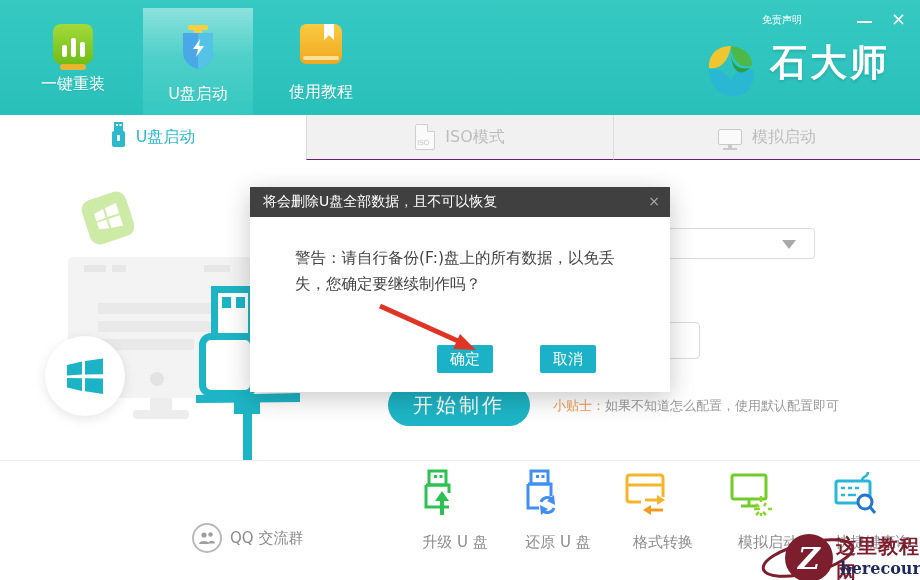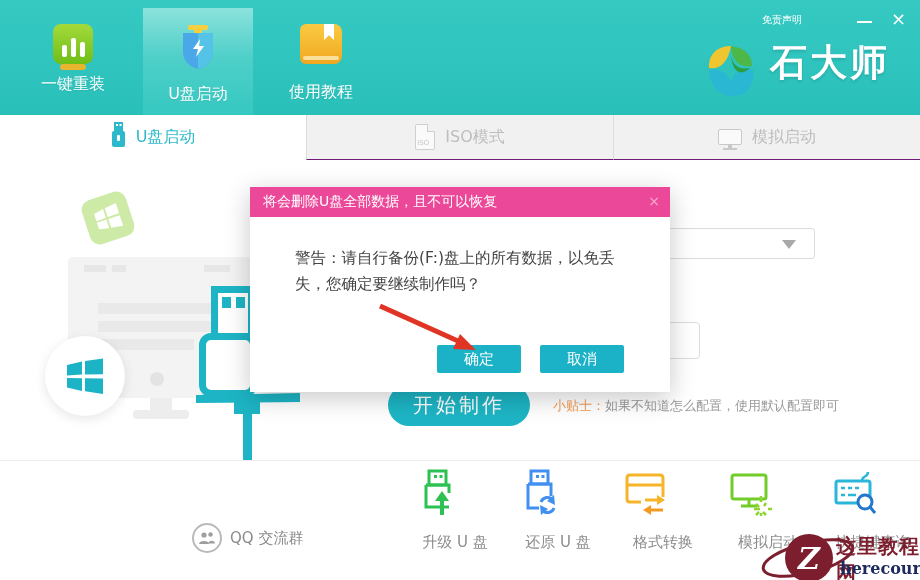--- a/index.html
+++ b/index.html
@@ -72,24 +72,24 @@
   .bg-input { position:absolute; left:610px; top:162px; width:90px; height:37px; background:#fff; border:1px solid #dcdcdc; border-radius:4px; }
 
   .start-btn { position:absolute; left:388px; top:224px; width:142px; height:42px; border-radius:21px; background:#1db5c5;
                color:#fff; font-size:20px; letter-spacing:3px; display:flex; align-items:center; justify-content:center; cursor:pointer; }
   .tip { position:absolute; left:553px; top:237px; font-size:13px; color:#9a9a9a; white-space:nowrap; }
   .tip b { color:#f09a4e; font-weight:normal; }
 
   
   .dialog { position:absolute; left:250px; top:187px; width:420px; height:205px; background:#fff; z-index:40;
             box-shadow:0 6px 24px rgba(0,0,0,.22); }
-  .dialog-title { height:30px; background:#ec4899; color:#fff; font-size:14px; display:flex; align-items:center; padding-left:13px; position:relative; }
+  .dialog-title { height:30px; background:#404040; color:#fff; font-size:14px; display:flex; align-items:center; padding-left:13px; position:relative; }
   .dialog-close { position:absolute; right:10px; top:6px; color:rgba(255,255,255,.55); font-size:14px; cursor:pointer; }
   .dialog-msg { position:absolute; left:45px; top:58px; width:348px; font-size:15.5px; color:#444; line-height:26px; }
-  .dlg-btn { position:absolute; width:84px; height:28px; background:#1bb2c8; color:#fff; font-size:15px;
+  .dlg-btn { position:absolute; width:56px; height:28px; background:#1bb2c8; color:#fff; font-size:15px;
              display:flex; align-items:center; justify-content:center; border-radius:2px; cursor:pointer; }
   .dlg-ok { left:187px; top:158px; }
   .dlg-cancel { left:290px; top:158px; }
   .arrow-svg { position:absolute; left:372px; top:298px; z-index:50; pointer-events:none; }
 
   
   .footer { position:absolute; left:0; top:460px; width:920px; height:120px; background:#fff; border-top:1px solid #ececec; }
   .flink { position:absolute; top:62px; display:flex; align-items:center; gap:8px; cursor:pointer; }
   .flink .circ { width:30px; height:30px; border-radius:50%; border:2px solid #b9b9b9; display:flex; align-items:center; justify-content:center; }
   .flink .txt { color:#8a8a8a; font-size:15px; }

